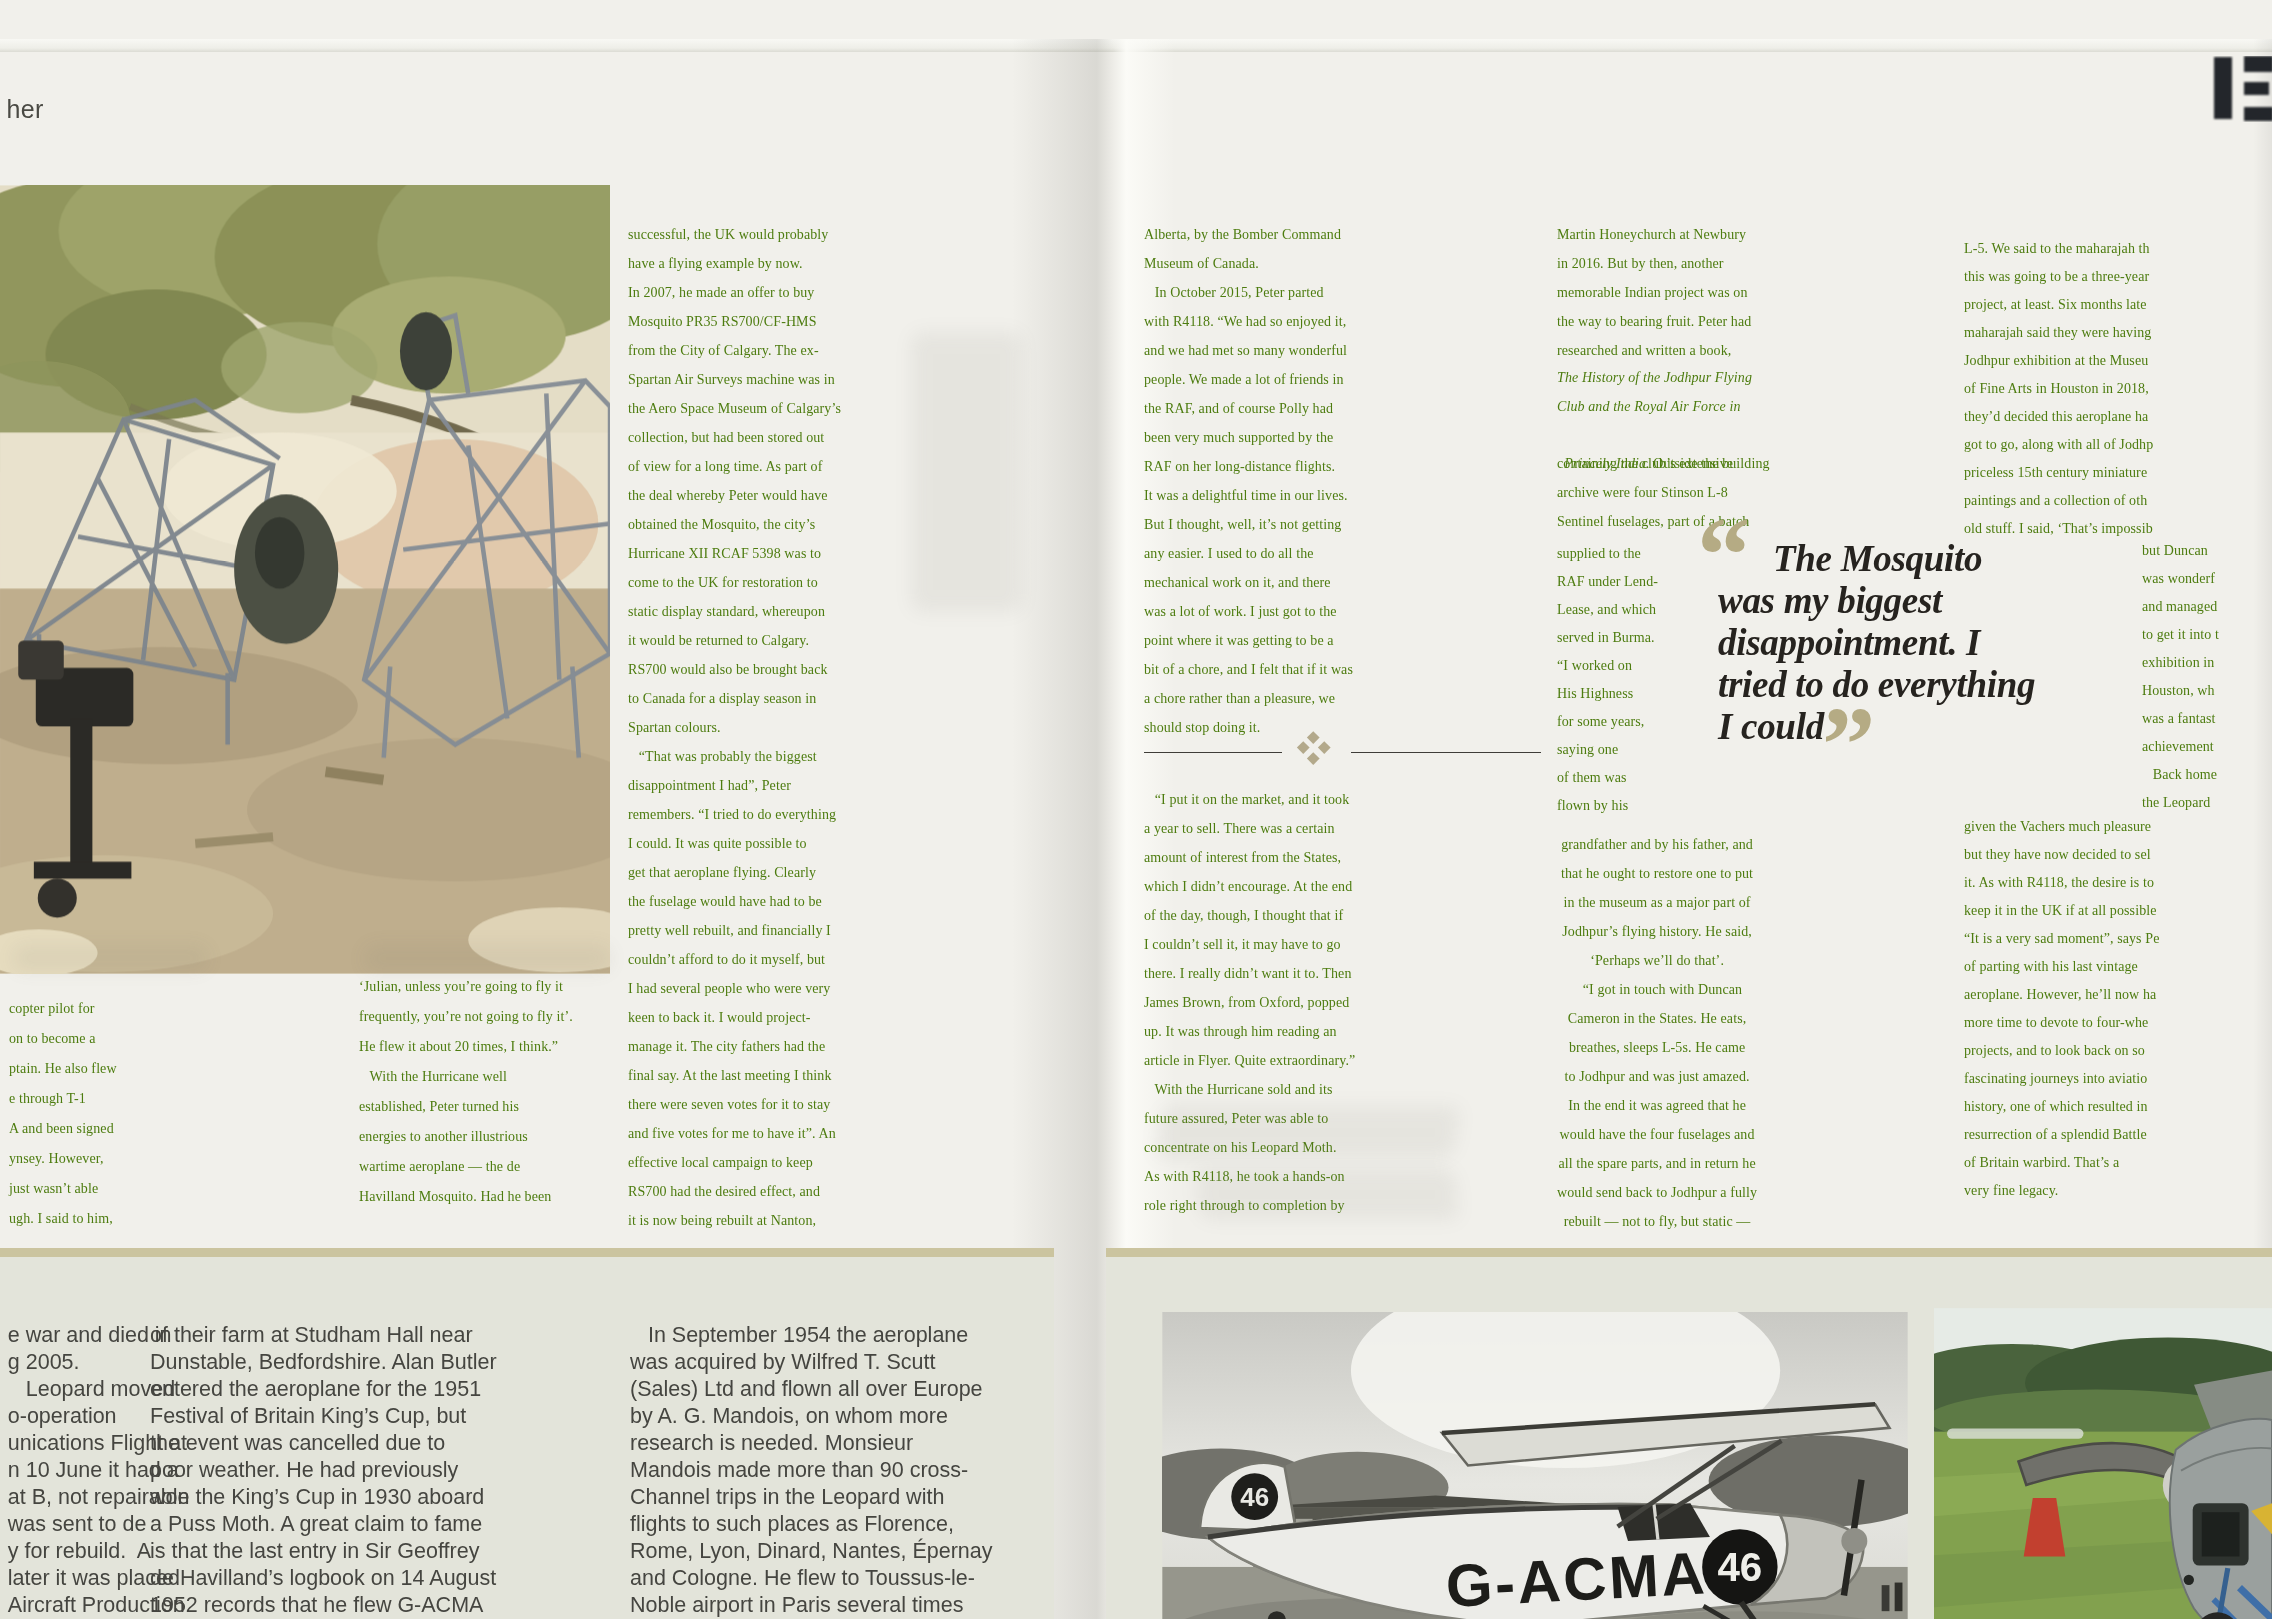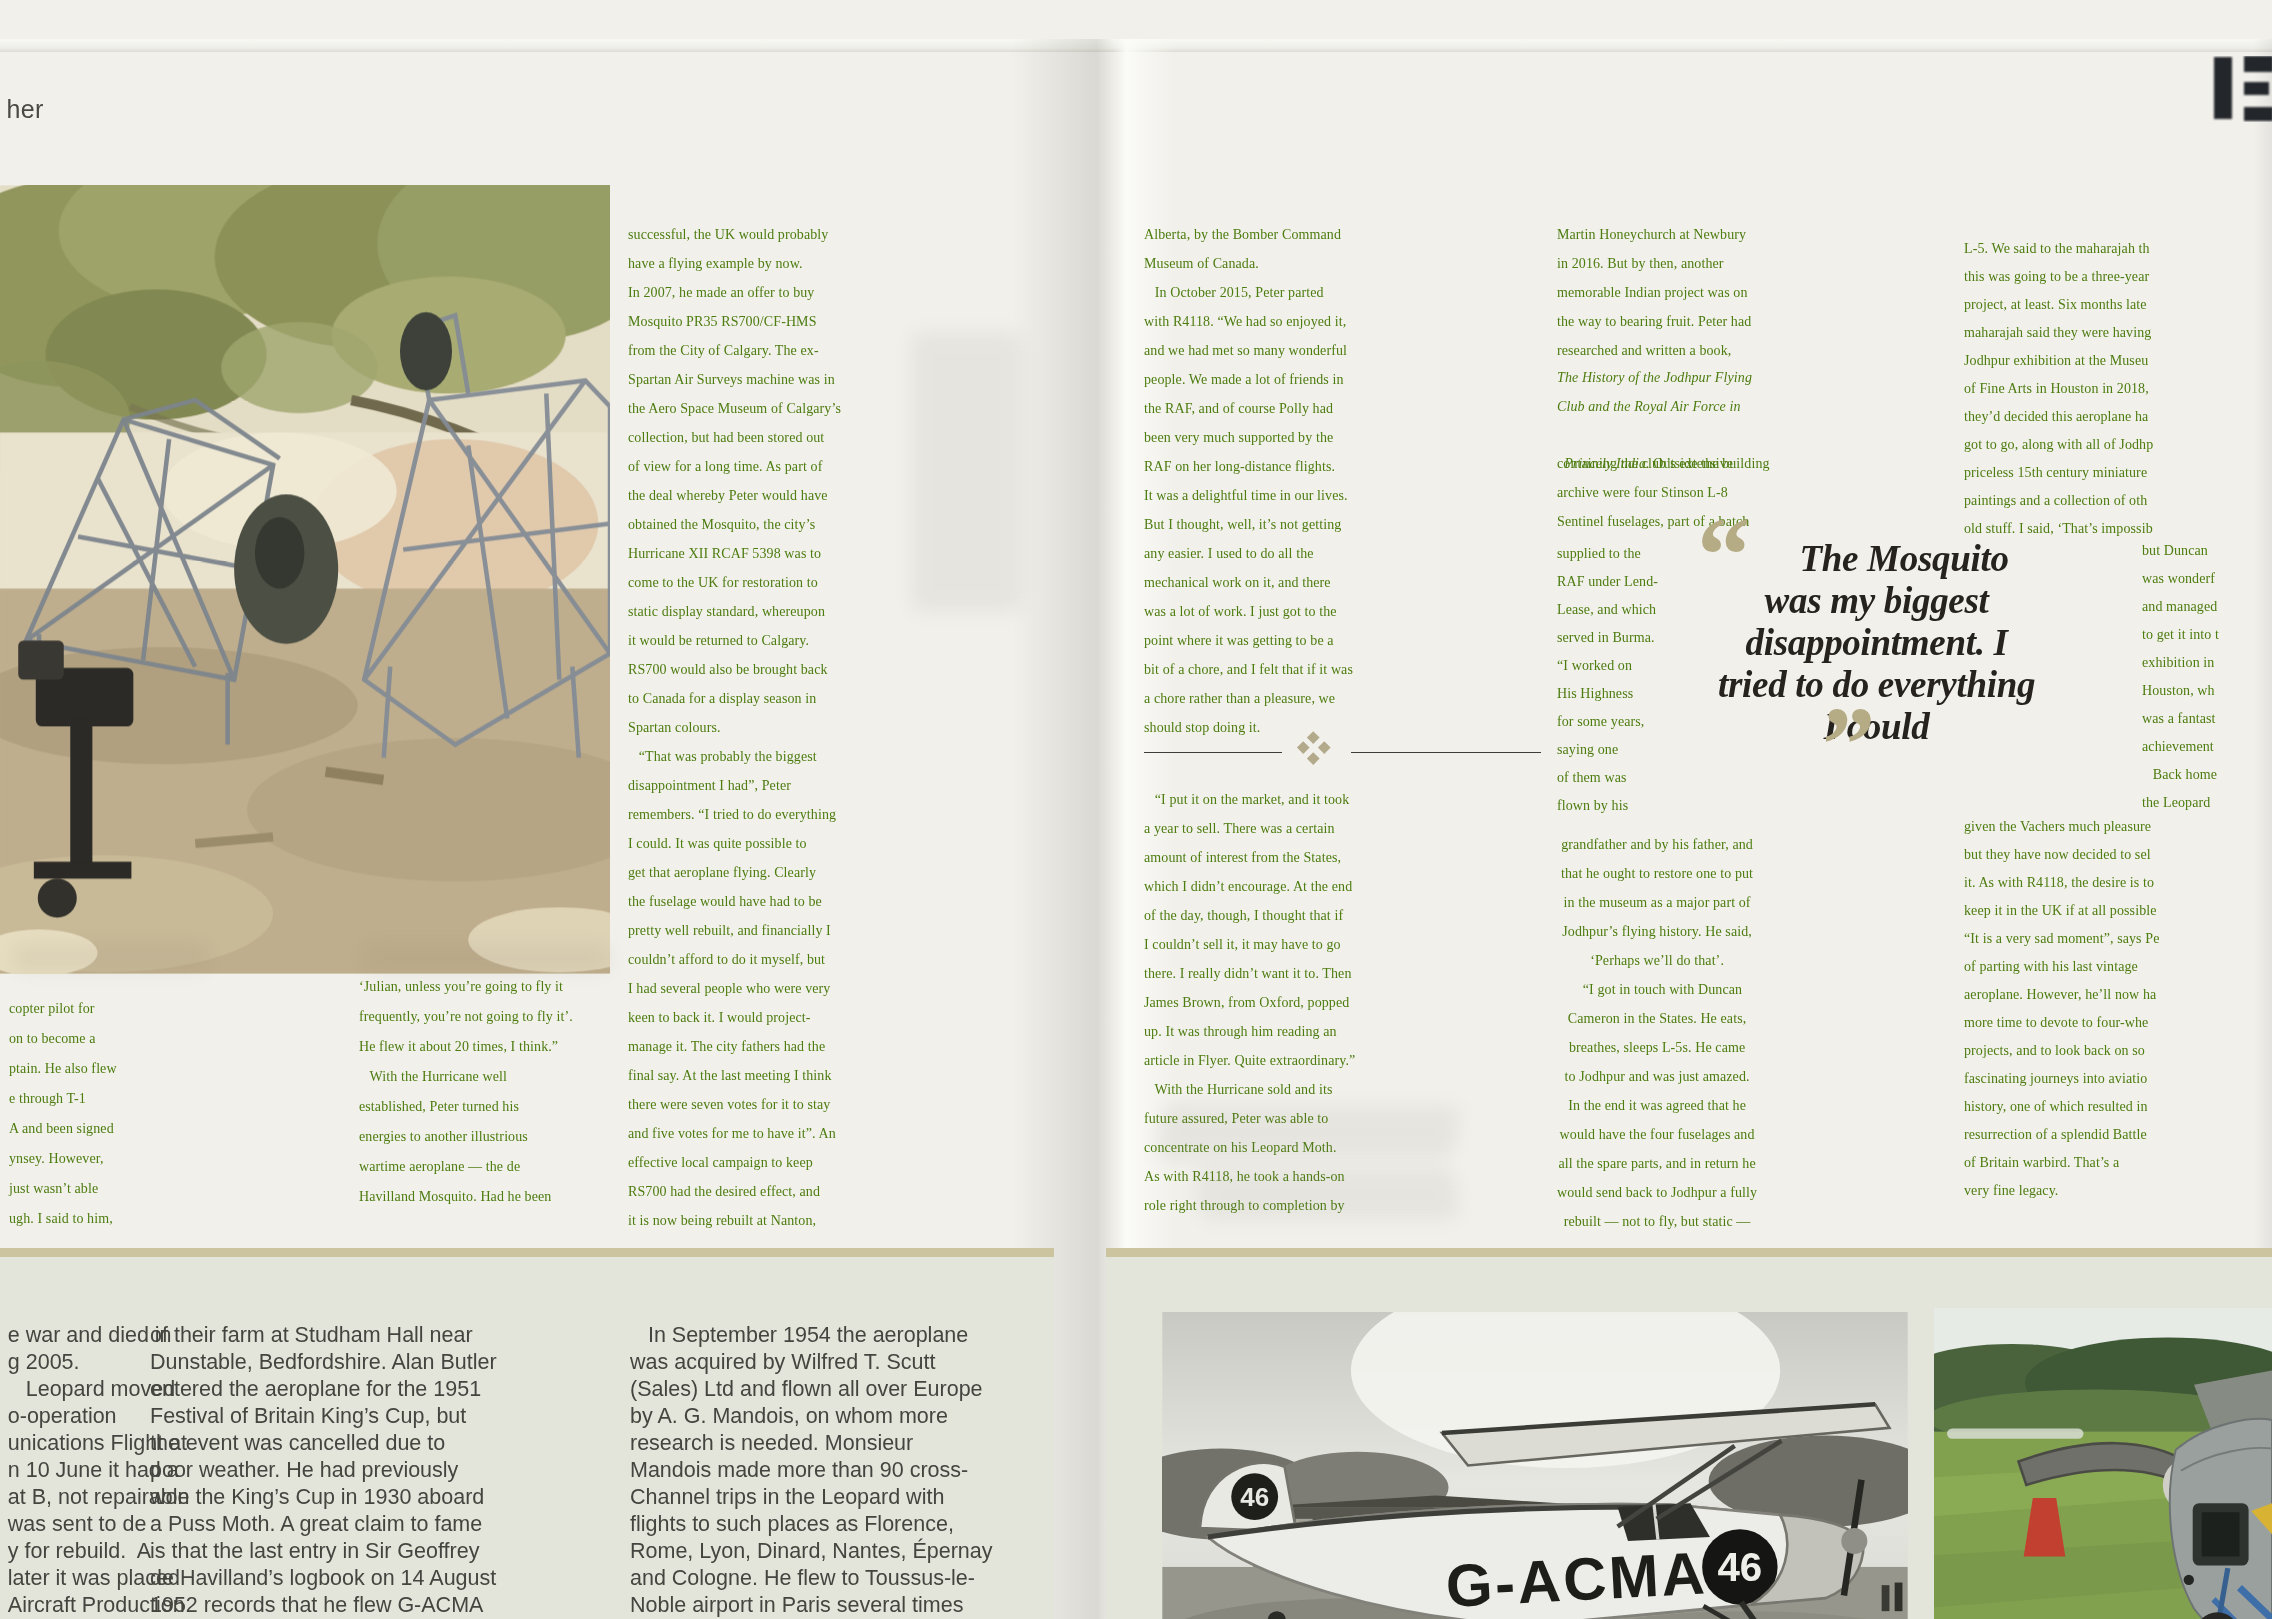--- a/index.html
+++ b/index.html
@@ -286,21 +286,21 @@
 aeroplane. However, he’ll now ha
 more time to devote to four-whe
 projects, and to look back on so
 fascinating journeys into aviatio
 history, one of which resulted in
 resurrection of a splendid Battle
 of Britain warbird. That’s a
 very fine legacy.</div>
 
 <div class="abs qmark" style="left:1697px;top:463px;">“</div>
-<div class="abs" style="left:1718px;top:499px;text-align:center;">
+<div class="abs" style="left:1718px;top:499px;">
   <div class="quoteline" style="padding-left:55px;">The Mosquito</div>
   <div class="quoteline">was my biggest</div>
   <div class="quoteline">disappointment. I</div>
   <div class="quoteline">tried to do everything</div>
   <div class="quoteline">I could</div>
 </div>
 <div class="abs qmark" style="left:1822px;top:653px;">”</div>
 
 <div class="abs ghost" style="left:1158px;top:1067px;width:299px;height:52px;transform:skewX(-8deg);"></div>
 <div class="abs ghost" style="left:1197px;top:1129px;width:260px;height:52px;transform:skewX(6deg);"></div>

